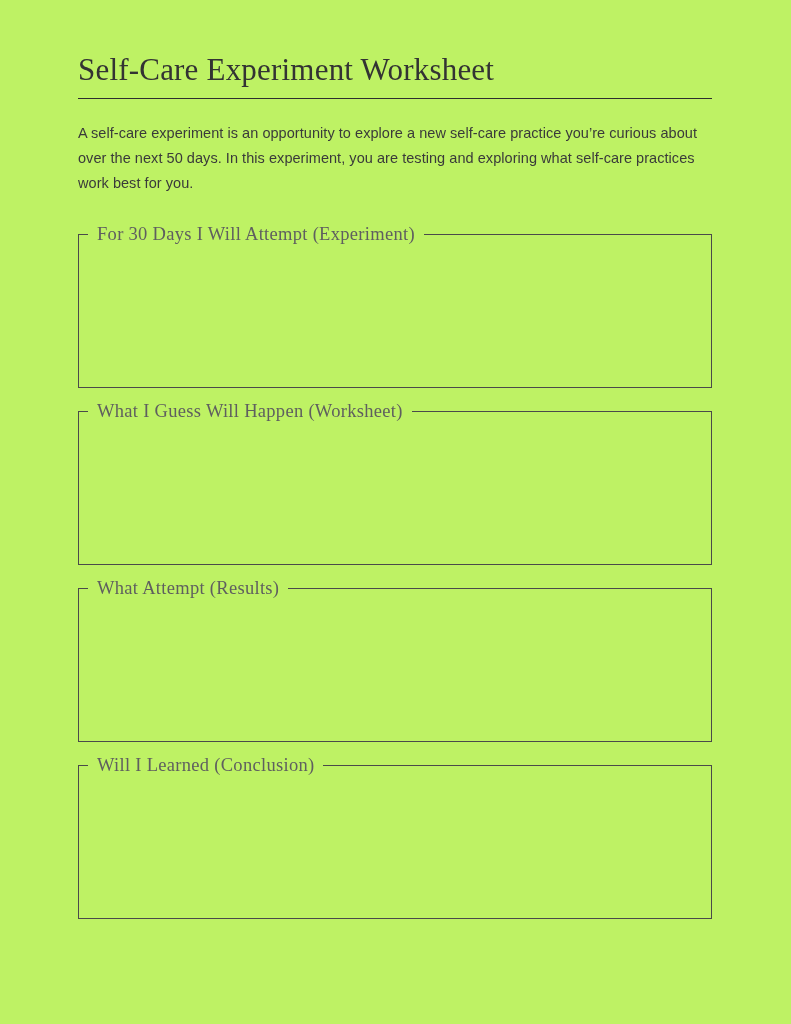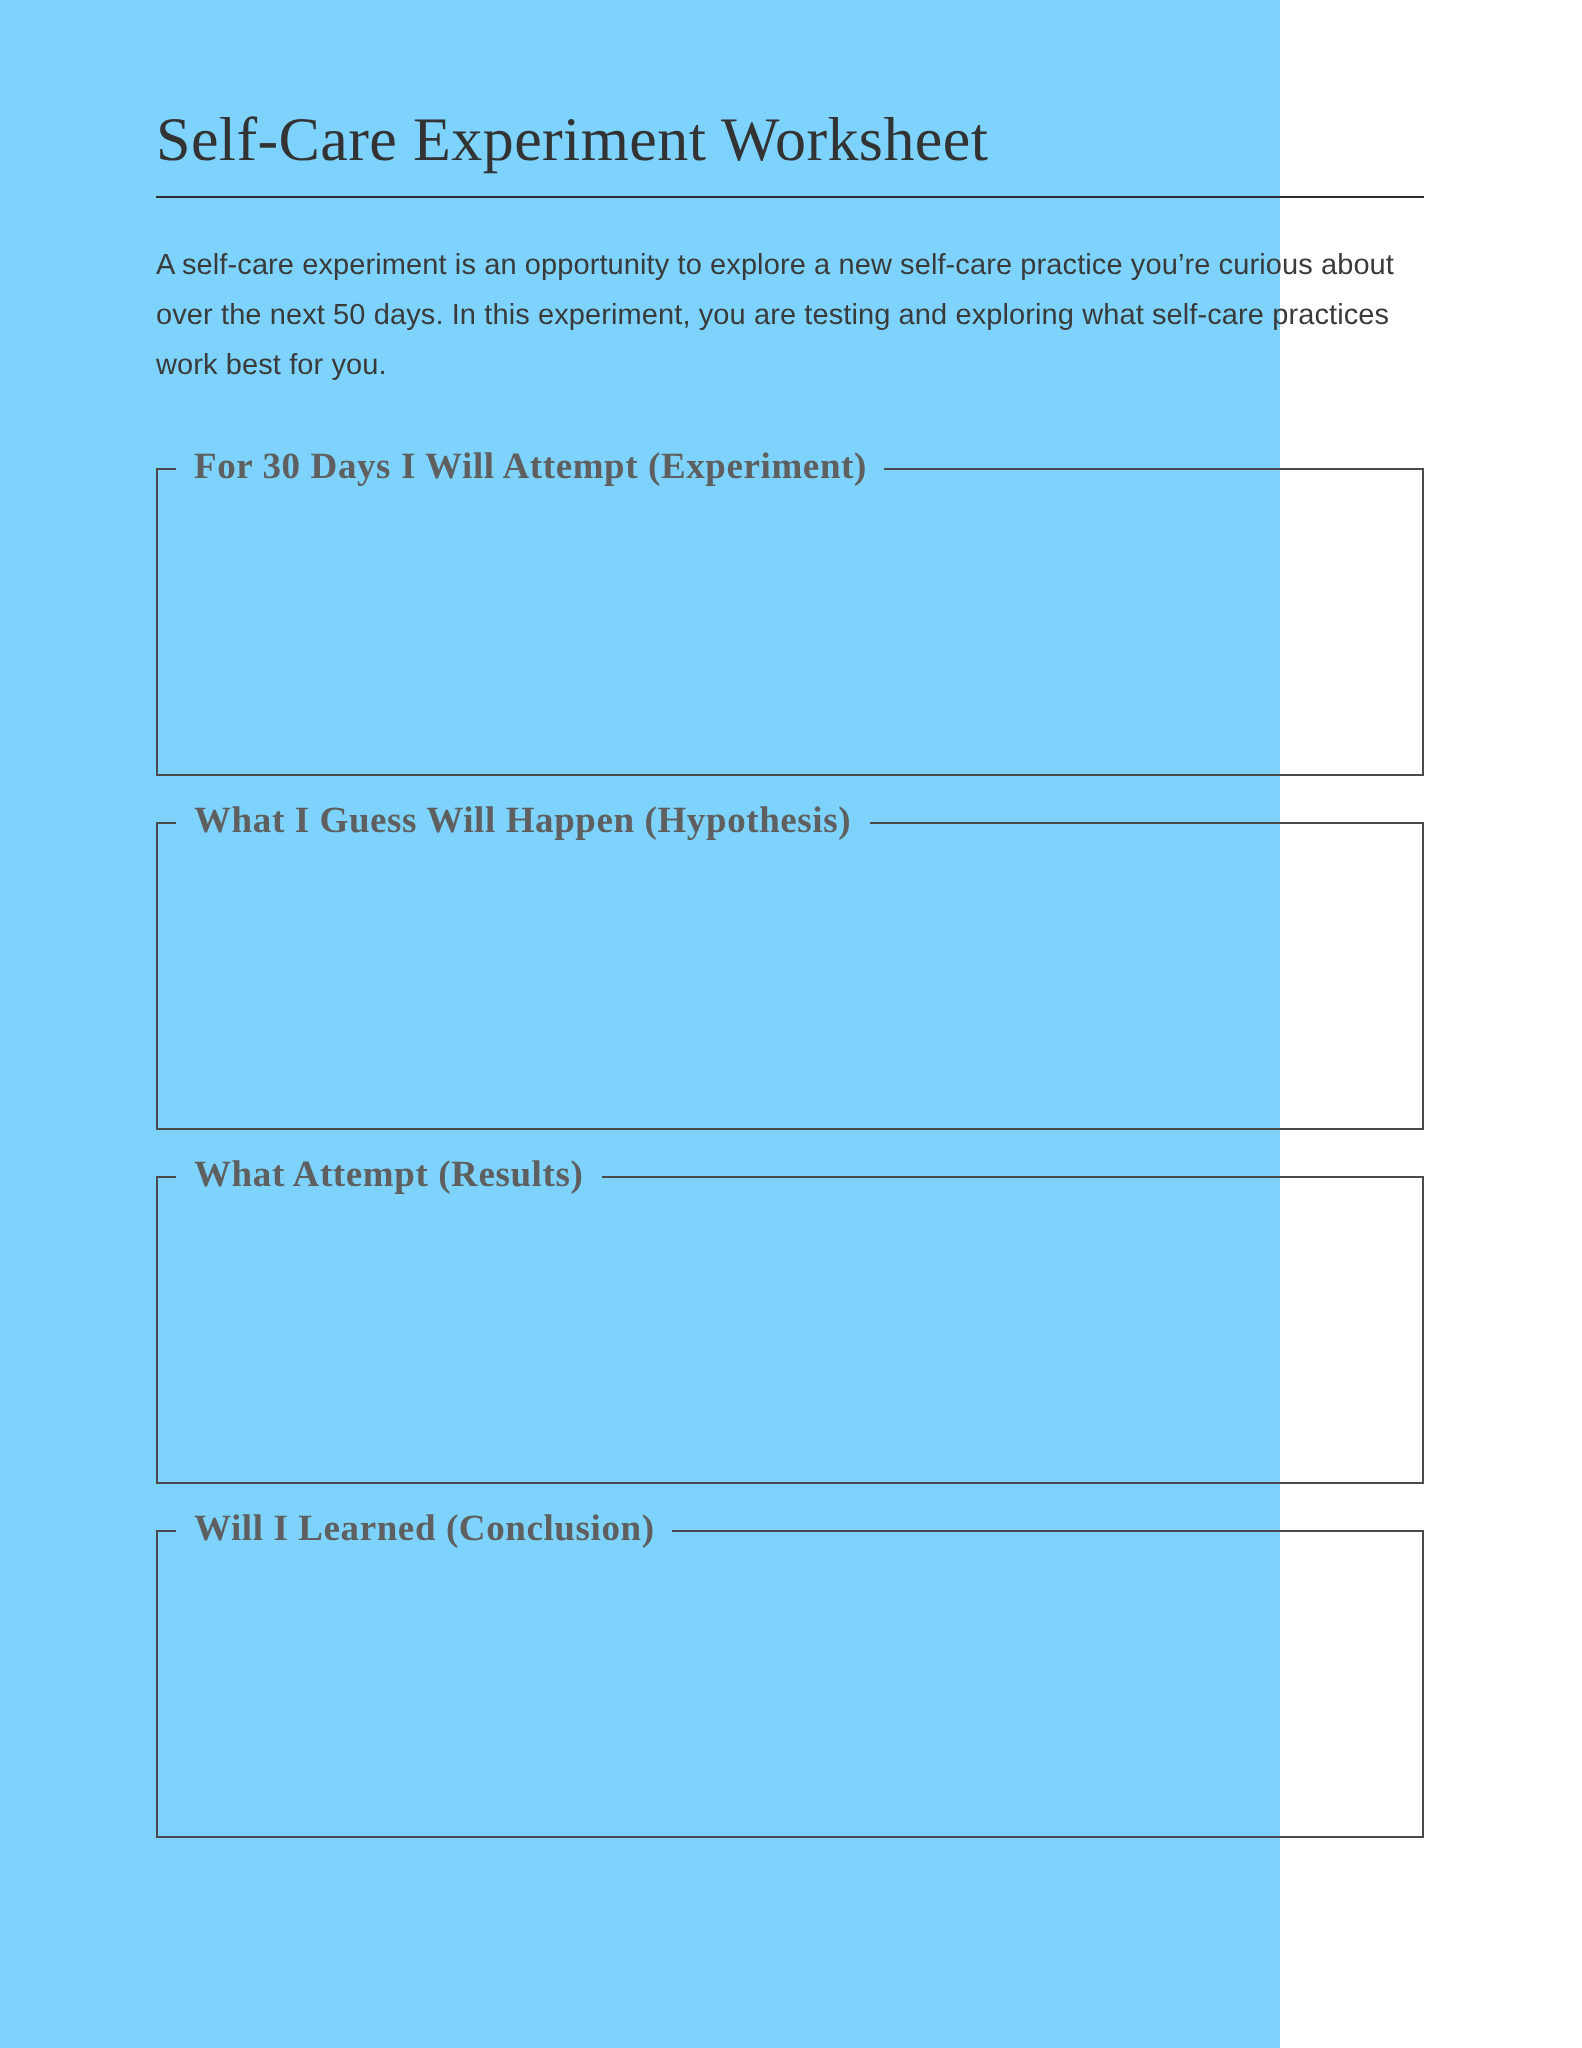--- a/index.html
+++ b/index.html
@@ -11,23 +11,23 @@
     width: 791px;
     height: 1024px;
     position: relative;
     font-family: "Liberation Sans", sans-serif;
     -webkit-font-smoothing: antialiased;
   }
   .page {
     position: absolute;
     left: 0;
     top: 0;
-    width: 640px;
+    width: 791px;
     height: 1024px;
-    background: #7dd3fc;
+    background: #bef264;
     box-sizing: border-box;
   }
   .content {
     position: absolute;
     left: 78px;
     top: 52px;
     width: 634px;
   }
 
   
@@ -72,21 +72,21 @@
     padding: 0;
   }
   .section-box.box-1 { height: 164px; }
   .section-box.box-2 { height: 164px; }
   .section-box.box-3 { height: 164px; }
   .section-box.box-4 { height: 164px; margin-bottom: 0; }
 
   .section-legend {
     font-family: "Liberation Serif", serif;
     font-size: 18.5px;
-    font-weight: 700;
+    font-weight: 400;
     color: #5f5f5f;
     letter-spacing: 0.3px;
     padding: 0 9px 0 9px;
     margin-left: 9px;
     white-space: nowrap;
   }
   .section-field {
     display: block;
     width: 100%;
     height: 100%;
@@ -115,21 +115,21 @@
     <p class="intro">A self-care experiment is an opportunity to explore a new self-care practice you’re curious about over the next 50 days. In this experiment, you are testing and exploring what self-care practices work best for you.</p>
 
     <div class="sections">
 
       <fieldset class="section-box box-1">
         <legend class="section-legend">For 30 Days I Will Attempt (Experiment)</legend>
         <textarea class="section-field" placeholder="" style=""></textarea>
       </fieldset>
 
       <fieldset class="section-box box-2">
-        <legend class="section-legend">What I Guess Will Happen (Hypothesis)</legend>
+        <legend class="section-legend">What I Guess Will Happen (Worksheet)</legend>
         <textarea class="section-field" placeholder="" style=""></textarea>
       </fieldset>
 
       <fieldset class="section-box box-3">
         <legend class="section-legend">What Attempt (Results)</legend>
         <textarea class="section-field" placeholder="" style=""></textarea>
       </fieldset>
 
       <fieldset class="section-box box-4">
         <legend class="section-legend">Will I Learned (Conclusion)</legend>

